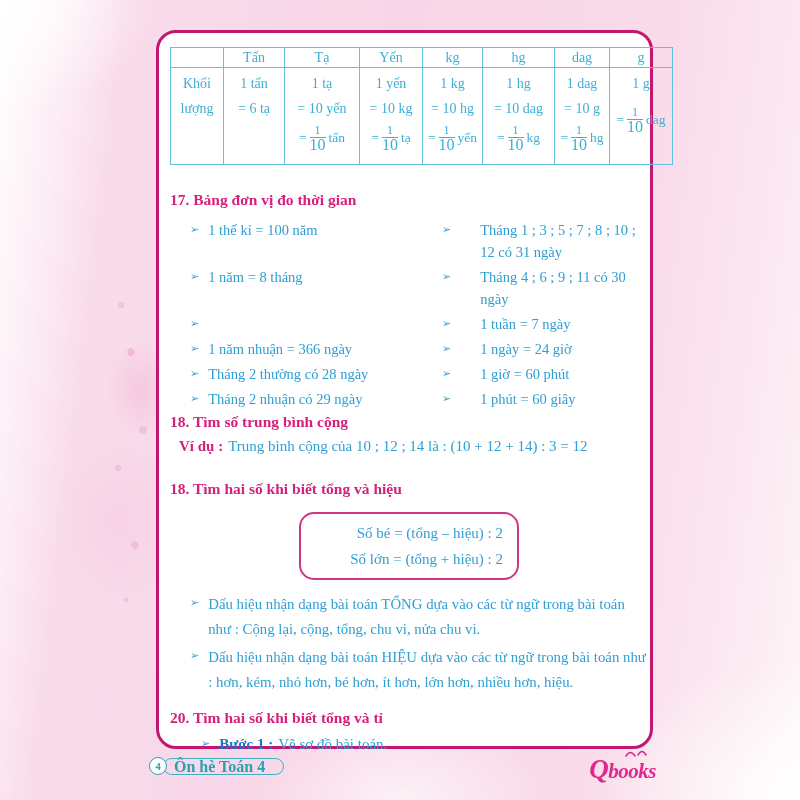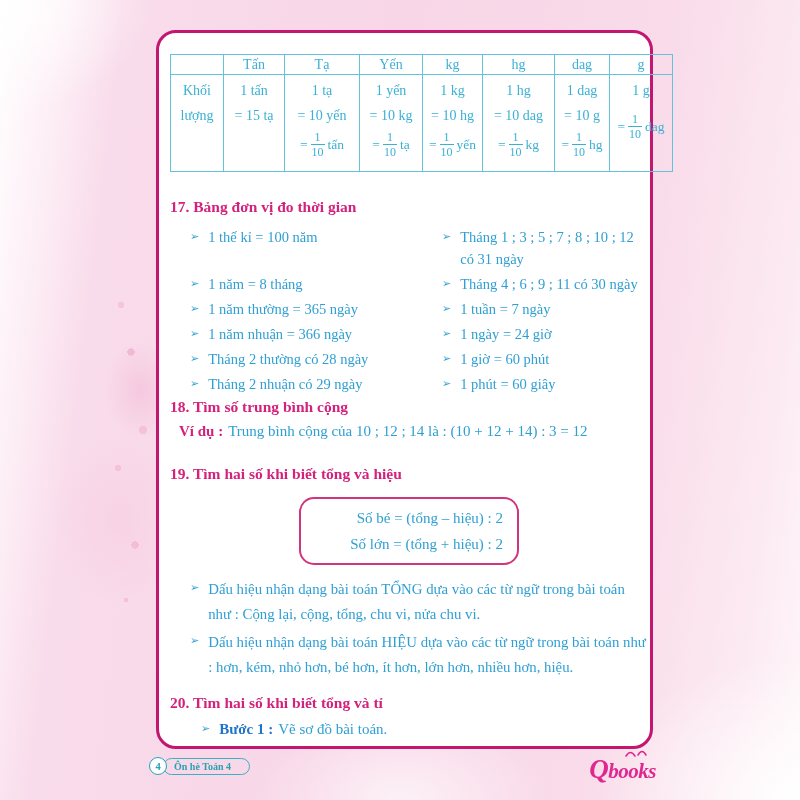--- a/index.html
+++ b/index.html
@@ -15,38 +15,38 @@
       radial-gradient(50px 70px at 140px 390px, rgba(242,186,214,.55), transparent 70%),
       radial-gradient(90px 120px at 118px 520px, rgba(247,205,226,.65), transparent 72%),
       radial-gradient(220px 160px at 0% 0%, rgba(255,255,255,.92), transparent 70%),
       radial-gradient(280px 200px at 100% 100%, rgba(255,255,255,.95), transparent 72%),
       radial-gradient(200px 120px at 50% 100%, rgba(255,255,255,.65), transparent 75%),
       linear-gradient(97deg,#ffffff 0%,#fdeff6 7%,#f9dceb 14%,#f8d6e7 45%,#f9dbe9 75%,#fceaf2 92%,#fef7fa 100%);
   }
   .card{position:absolute;left:156px;top:30px;width:497px;height:719px;box-sizing:border-box;
     background:#fff;border:3px solid #c31670;border-radius:20px;padding:12px 2px 0 11px;}
   
-  table.mass{border-collapse:collapse;width:478px;table-layout:fixed;color:#3bb0d4;margin-top:9px;}
+  table.mass{border-collapse:collapse;width:478px;table-layout:fixed;color:#3bb0d4;margin-top:2px;}
   table.mass td{border:1px solid #63c3dc;text-align:center;vertical-align:top;padding:0 1px;}
   td.th{height:19px;font-size:14px;line-height:19px;vertical-align:middle;}
   tr.body-row td{height:93px;font-size:14px;line-height:25px;padding-top:3px;}
   td.rowlabel{line-height:27px;font-size:14.5px;padding-top:4px;}
   .fr{display:flex;align-items:center;justify-content:center;gap:3px;margin-top:2px;line-height:normal;}
   .frac{display:inline-block;text-align:center;}
   .fn{display:block;font-size:12px;line-height:14px;border-bottom:1px solid #3bb0d4;padding:0 4px;}
-  .fd{display:block;font-size:12px;line-height:14px;}
+  .fd{display:block;font-size:16px;line-height:14px;}
   .eq,.fu{font-size:13.5px;}
   .gcell .fr{margin-top:9px;}
   
   .sec-title{color:#d4217c;font-weight:bold;font-size:15.5px;line-height:21px;}
   #s17{margin-top:24px;}
   .cols{display:grid;grid-template-columns:252px 1fr;row-gap:3px;margin:9px 0 0 20px;}
   .bullet{display:flex;gap:9px;color:#2f9fd3;font-size:14.5px;line-height:22px;}
   .arrow{font-family:"DejaVu Sans",sans-serif;font-size:11px;line-height:22px;flex:0 0 auto;}
-  .bullet .bt{max-width:200px;}
+  .bullet .bt{max-width:200px;margin-left:20px;}
   .bullet .btl{max-width:225px;}
   #s18{margin-top:1px;}
   .body-blue{margin:4px 0 0 0;color:#1d74c9;font-weight:bold;font-size:15px;line-height:26px;
     text-indent:8px;text-align:justify;letter-spacing:-.1px;width:470px;}
   .example{margin:3px 0 0 0;font-size:15px;line-height:22px;text-indent:9px;}
   .ex-label{color:#d4217c;font-weight:bold;margin-right:5px;}
   .ex-text{color:#2f9fd3;}
   #s19{margin-top:21px;}
   .formula-box{width:188px;margin:13px auto 0 auto;border:2px solid #d0357f;border-radius:15px;
     padding:6px 14px;color:#2f9fd3;font-size:15px;line-height:26px;text-align:right;}
@@ -55,21 +55,21 @@
   #s20{margin-top:13px;}
   .step{margin:5px 0 0 31px;font-size:15px;}
   .bstrong{color:#1d74c9;font-weight:bold;margin-right:5px;}
   .steptext{color:#2f9fd3;}
   
   .footer-badge{position:absolute;left:149px;top:757px;display:flex;align-items:center;}
   .pg-circle{width:16px;height:16px;border:1.5px solid #24a3b2;border-radius:50%;color:#24a3b2;
     font-size:10.5px;font-weight:bold;display:flex;align-items:center;justify-content:center;
     background:#fff;position:relative;z-index:2;}
   .pg-pill{margin-left:-4px;border:1.5px solid #3ab0c0;border-radius:9px;height:15px;line-height:15px;
-    padding:0 18px 0 10px;font-size:10px;font-weight:bold;color:#24a3b2;background:#fff0;text-align:right;}
+    padding:0 18px 0 10px;font-size:16px;font-weight:bold;color:#24a3b2;background:#fff0;text-align:right;}
   .logo{position:absolute;left:584px;top:748px;width:72px;text-align:right;color:#e0278f;}
   .logo-birds{display:block;margin:0 6px 0 auto;}
   .logo-text{display:block;font-style:italic;font-weight:bold;font-size:21px;line-height:22px;letter-spacing:-.5px;}
   .logo-text::first-letter{font-size:27px;}
 </style>
 </head>
 <body>
 
 <div class="page">
   <div class="card">
@@ -83,21 +83,21 @@
         <td class="th" style="width:60px">Yến</td>
         <td class="th" style="width:57px">kg</td>
         <td class="th" style="width:69px">hg</td>
         <td class="th" style="width:52px">dag</td>
         <td class="th" style="width:60px">g</td>
       </tr>
       <tr class="body-row">
         <td class="rowlabel">Khối lượng</td>
         <td>
           <div>1 tấn</div>
-          <div>= 15 tạ</div>
+          <div>= 6 tạ</div>
         </td>
         <td>
           <div>1 tạ</div>
           <div>= 10 yến</div>
           <div class="fr">
             <span class="eq">=</span>
             <span class="frac">
               <span class="fn">1</span>
               <span class="fd">10</span>
             </span>
@@ -181,21 +181,20 @@
         <div class="bullet">
             <span class="arrow">➢</span>
             <span class="btl">1 năm = 8 tháng</span>
           </div>
         <div class="bullet">
             <span class="arrow">➢</span>
             <span class="bt">Tháng 4 ; 6 ; 9 ; 11 có 30 ngày</span>
           </div>
         <div class="bullet">
             <span class="arrow">➢</span>
-            <span class="btl">1 năm thường = 365 ngày</span>
           </div>
         <div class="bullet">
             <span class="arrow">➢</span>
             <span class="bt">1 tuần = 7 ngày</span>
           </div>
         <div class="bullet">
             <span class="arrow">➢</span>
             <span class="btl">1 năm nhuận = 366 ngày</span>
           </div>
         <div class="bullet">
@@ -222,21 +221,21 @@
     </div>
 
     <div id="s18">
       <div class="sec-title">18. Tìm số trung bình cộng</div>
       <p class="example">
         <span class="ex-label">Ví dụ :</span><span class="ex-text">Trung bình cộng của 10 ; 12 ; 14 là : (10 + 12 + 14) : 3 = 12</span>
       </p>
     </div>
 
     <div id="s19">
-      <div class="sec-title">19. Tìm hai số khi biết tổng và hiệu</div>
+      <div class="sec-title">18. Tìm hai số khi biết tổng và hiệu</div>
       <div class="formula-box">
         <div>Số bé = (tổng – hiệu) : 2</div>
         <div>Số lớn = (tổng + hiệu) : 2</div>
       </div>
       <div class="bullets19">
         <div class="bullet">
             <span class="arrow">➢</span>
             <span>Dấu hiệu nhận dạng bài toán TỔNG dựa vào các từ ngữ trong bài toán như : Cộng lại, cộng, tổng, chu vi, nửa chu vi.</span>
           </div>
         <div class="bullet">

